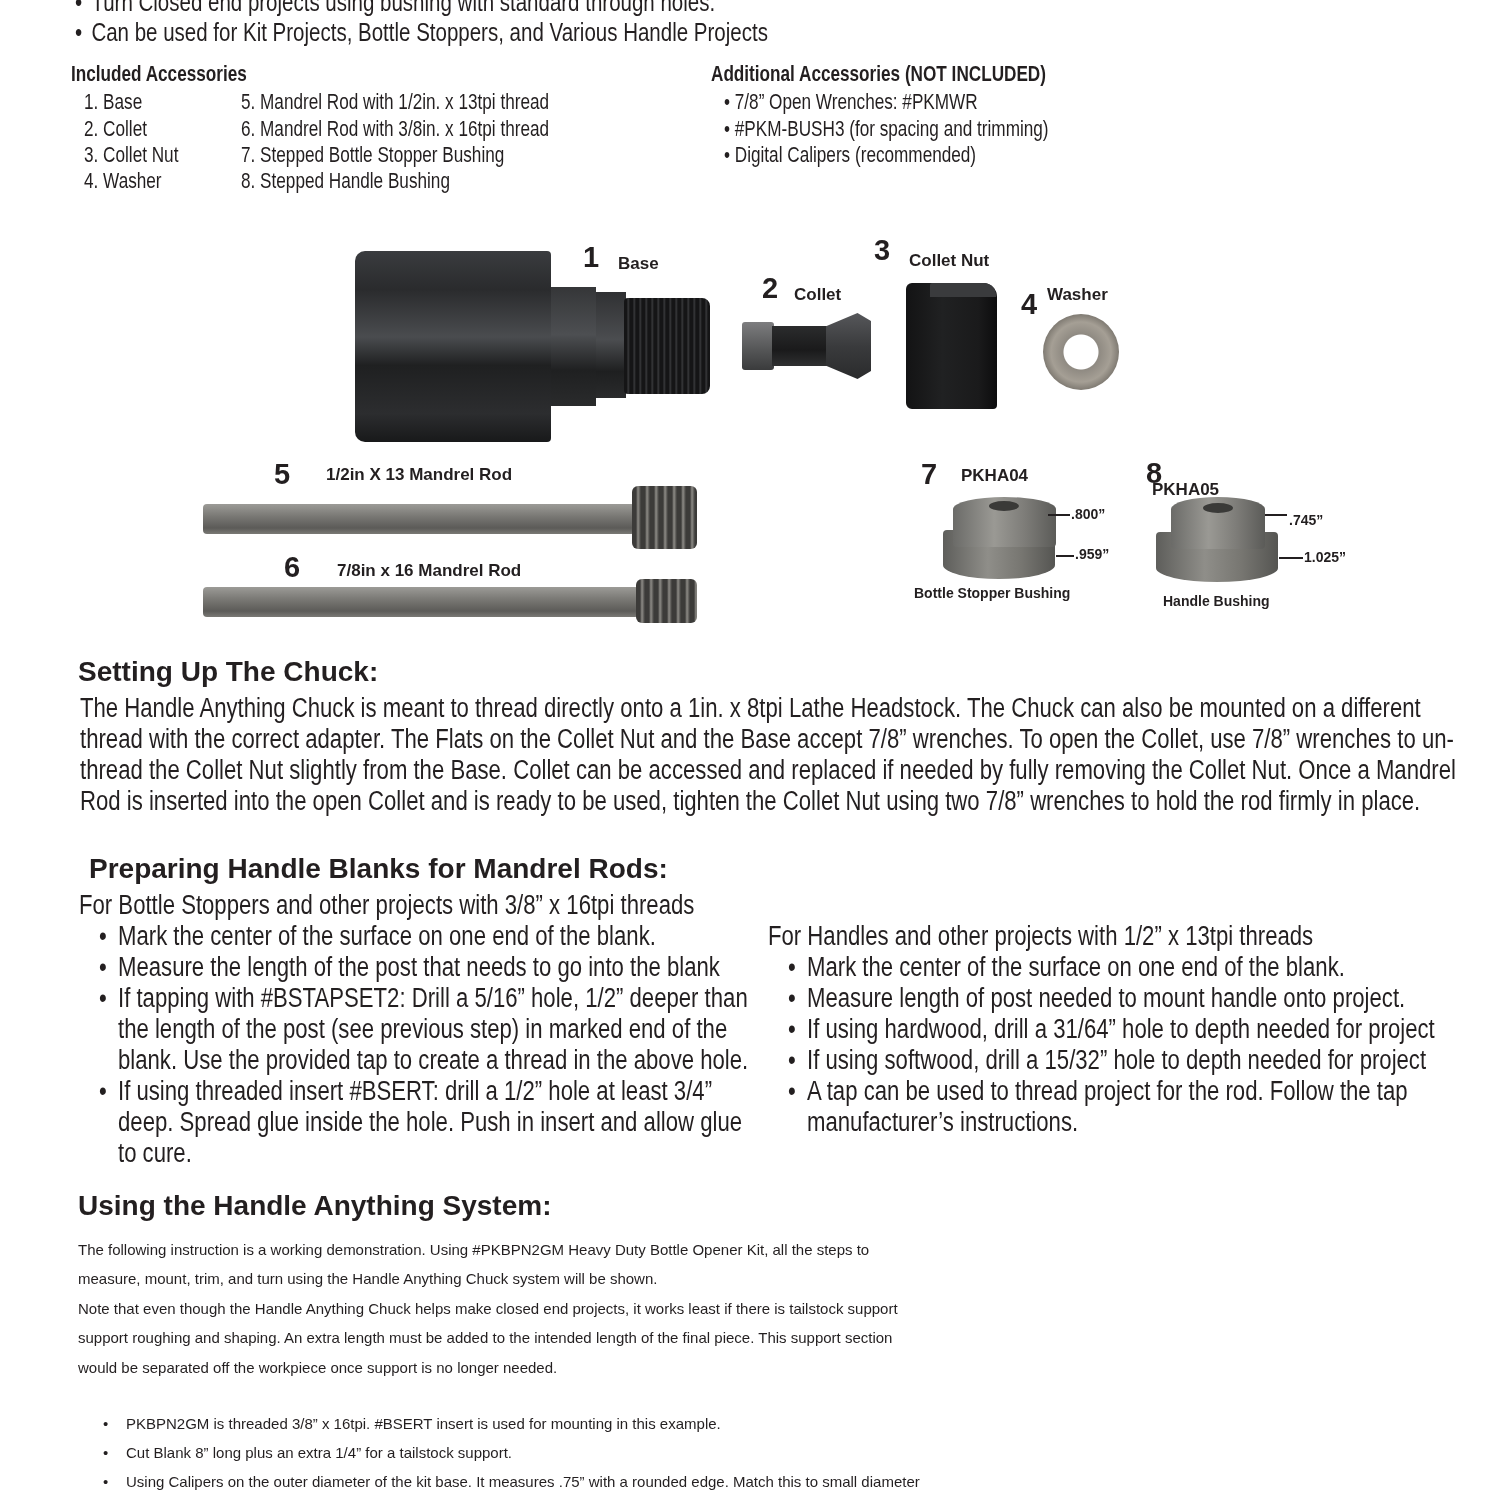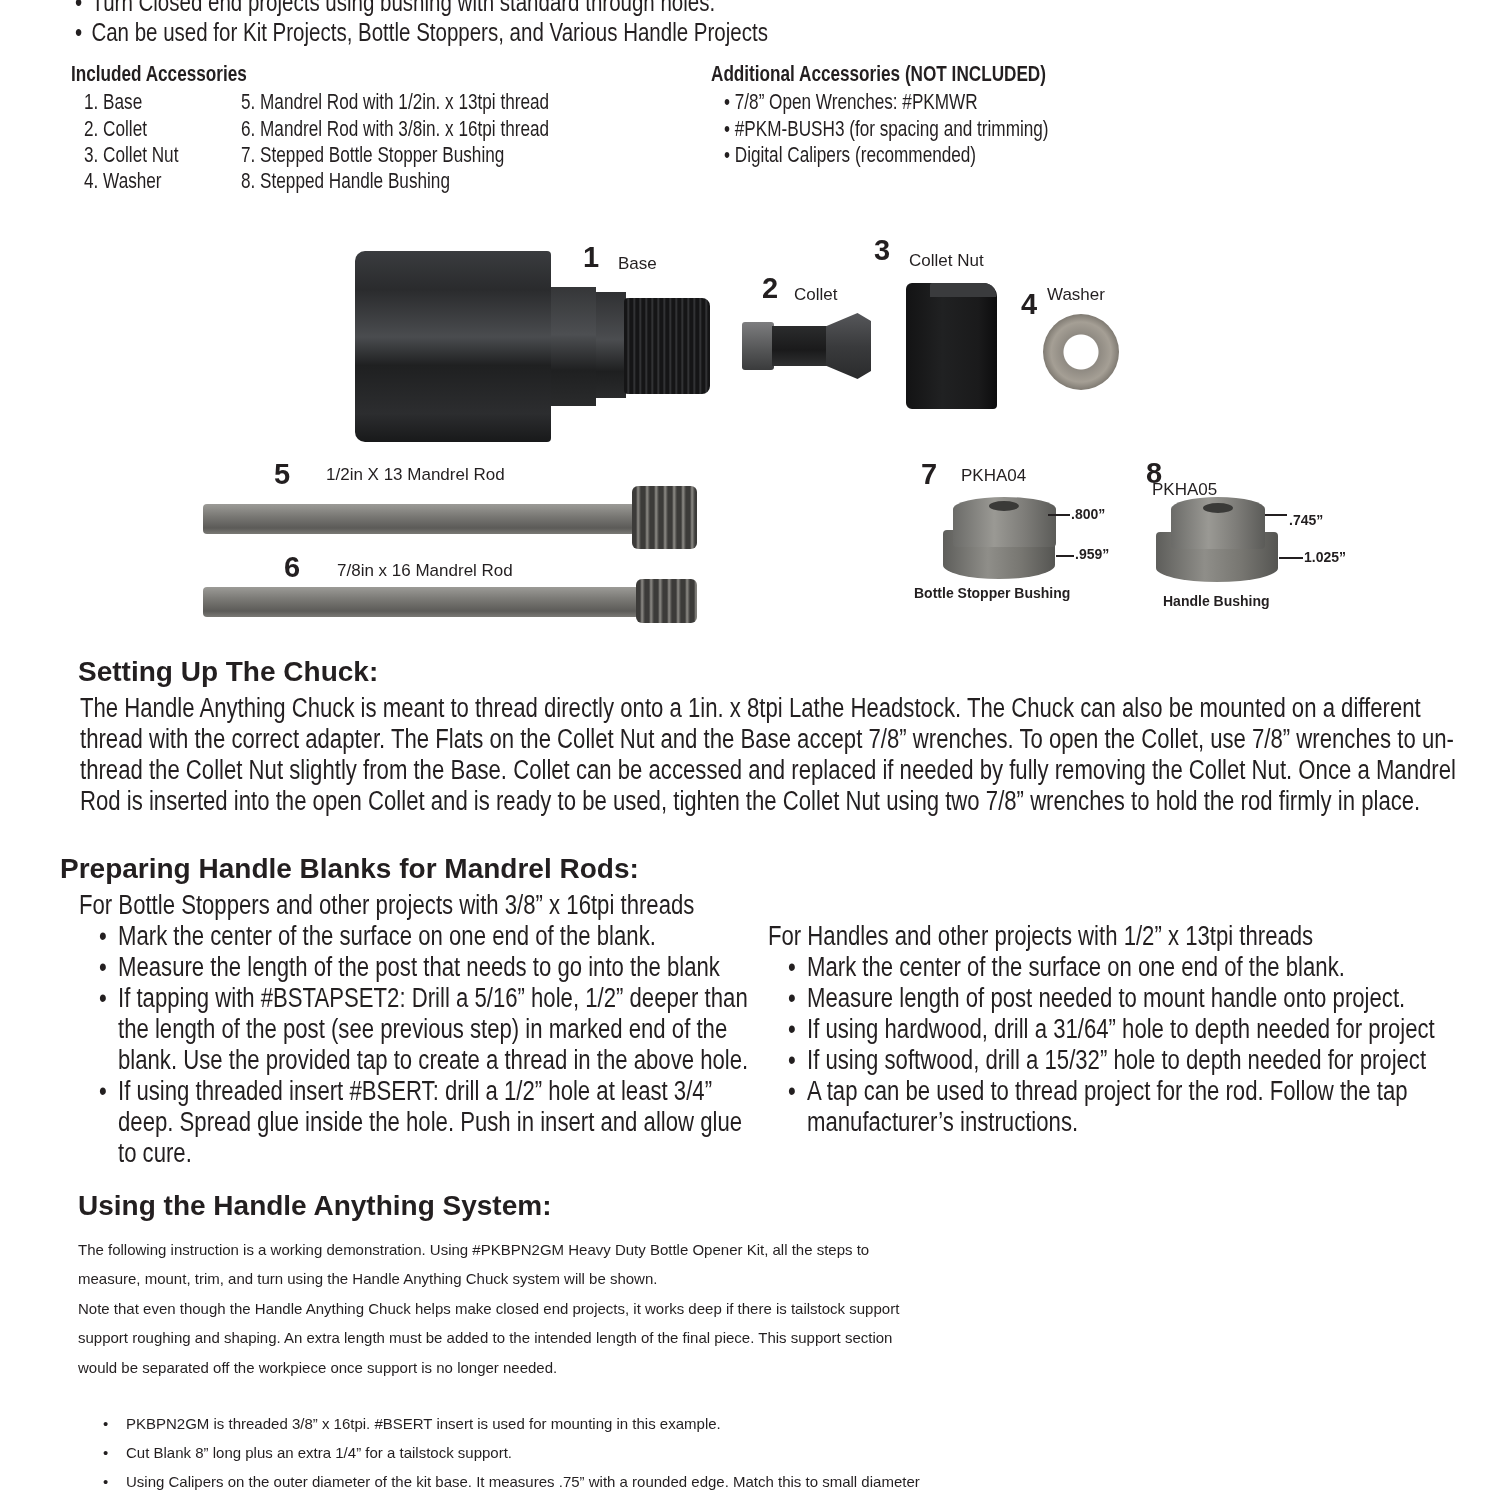--- a/index.html
+++ b/index.html
@@ -9,21 +9,21 @@
   .narrow { font-family: "Liberation Sans", sans-serif; transform-origin: 0 0; transform: scaleX(0.78); }
 
   
   .top-bullet { font-size: 25px; left: 75px; }
   .top-bullet .dot { display:inline-block; width: 20px; }
 
   .acc-head { font-size: 22px; font-weight: bold; }
   .acc-item { font-size: 22px; }
 
   .label-num { font-size: 29px; font-weight: bold; }
-  .label-txt { font-size: 17px; font-weight: normal; }
+  .label-txt { font-size: 17px; font-weight: bold; }
   .dim { font-size: 14px; font-weight: bold; }
 
   .h2 { font-size: 28px; font-weight: bold; }
   .body-c { font-size: 27px; line-height: 31px; }
   .body-s { font-size: 15px; line-height: 29.5px; }
 
   
   .part { position: absolute; }
   .base-main { left: 355px; top: 251px; width: 196px; height: 191px; border-radius: 10px 4px 4px 10px;
     background: linear-gradient(180deg,#3a3c3f 0%,#2a2b2d 20%,#4a4c4f 45%,#1f2021 60%,#2c2d2f 85%,#18191a 100%); }
@@ -140,21 +140,21 @@
   <div class="abs dim" style="left:1304px;top:549px;">1.025”</div>
   <div class="abs dim" style="left:1163px;top:593px;">Handle Bushing</div>
 </div>
 
 <div class="abs h2" style="left:78px;top:656px;">Setting Up The Chuck:</div>
 <div class="abs cond body-c" style="left:80px;top:693px;">The Handle Anything Chuck is meant to thread directly onto a 1in. x 8tpi Lathe Headstock. The Chuck can also be mounted on a different</div>
 <div class="abs cond body-c" style="left:80px;top:724px;">thread with the correct adapter. The Flats on the Collet Nut and the Base accept 7/8” wrenches. To open the Collet, use 7/8” wrenches to un-</div>
 <div class="abs cond body-c" style="left:80px;top:755px;">thread the Collet Nut slightly from the Base. Collet can be accessed and replaced if needed by fully removing the Collet Nut. Once a Mandrel</div>
 <div class="abs cond body-c" style="left:80px;top:786px;">Rod is inserted into the open Collet and is ready to be used, tighten the Collet Nut using two 7/8” wrenches to hold the rod firmly in place.</div>
 
-<div class="abs h2" style="left:60px;top:853px;">Preparing Handle Blanks for Mandrel Rods:</div>
+<div class="abs h2" style="left:89px;top:853px;">Preparing Handle Blanks for Mandrel Rods:</div>
 
 <div class="abs cond body-c" style="left:79px;top:890px;">For Bottle Stoppers and other projects with 3/8” x 16tpi threads</div>
 <div>
   <div class="abs cond body-c" style="left:99px;top:921px;">•</div>
   <div class="abs cond body-c" style="left:118px;top:921px;">Mark the center of the surface on one end of the blank.</div>
   <div class="abs cond body-c" style="left:99px;top:952px;">•</div>
   <div class="abs cond body-c" style="left:118px;top:952px;">Measure the length of the post that needs to go into the blank</div>
   <div class="abs cond body-c" style="left:99px;top:983px;">•</div>
   <div class="abs cond body-c" style="left:118px;top:983px;">If tapping with #BSTAPSET2: Drill a 5/16” hole, 1/2” deeper than</div>
   <div class="abs cond body-c" style="left:118px;top:1014px;">the length of the post (see previous step) in marked end of the</div>
@@ -176,21 +176,21 @@
   <div class="abs cond body-c" style="left:788px;top:1045px;">•</div>
   <div class="abs cond body-c" style="left:807px;top:1045px;">If using softwood, drill a 15/32” hole to depth needed for project</div>
   <div class="abs cond body-c" style="left:788px;top:1076px;">•</div>
   <div class="abs cond body-c" style="left:807px;top:1076px;">A tap can be used to thread project for the rod. Follow the tap</div>
   <div class="abs cond body-c" style="left:807px;top:1107px;">manufacturer’s instructions.</div>
 </div>
 
 <div class="abs h2" style="left:78px;top:1190px;">Using the Handle Anything System:</div>
 <div class="abs body-s" style="left:78px;top:1235px;">The following instruction is a working demonstration. Using #PKBPN2GM Heavy Duty Bottle Opener Kit, all the steps to</div>
 <div class="abs body-s" style="left:78px;top:1264px;">measure, mount, trim, and turn using the Handle Anything Chuck system will be shown.</div>
-<div class="abs body-s" style="left:78px;top:1294px;">Note that even though the Handle Anything Chuck helps make closed end projects, it works deep if there is tailstock support</div>
+<div class="abs body-s" style="left:78px;top:1294px;">Note that even though the Handle Anything Chuck helps make closed end projects, it works least if there is tailstock support</div>
 <div class="abs body-s" style="left:78px;top:1323px;">support roughing and shaping. An extra length must be added to the intended length of the final piece. This support section</div>
 <div class="abs body-s" style="left:78px;top:1353px;">would be separated off the workpiece once support is no longer needed.</div>
 
 <div>
   <div class="abs body-s" style="left:103px;top:1409px;">•</div>
   <div class="abs body-s" style="left:126px;top:1409px;">PKBPN2GM is threaded 3/8” x 16tpi. #BSERT insert is used for mounting in this example.</div>
   <div class="abs body-s" style="left:103px;top:1438px;">•</div>
   <div class="abs body-s" style="left:126px;top:1438px;">Cut Blank 8” long plus an extra 1/4” for a tailstock support.</div>
   <div class="abs body-s" style="left:103px;top:1467px;">•</div>
   <div class="abs body-s" style="left:126px;top:1467px;">Using Calipers on the outer diameter of the kit base. It measures .75” with a rounded edge. Match this to small diameter</div>

